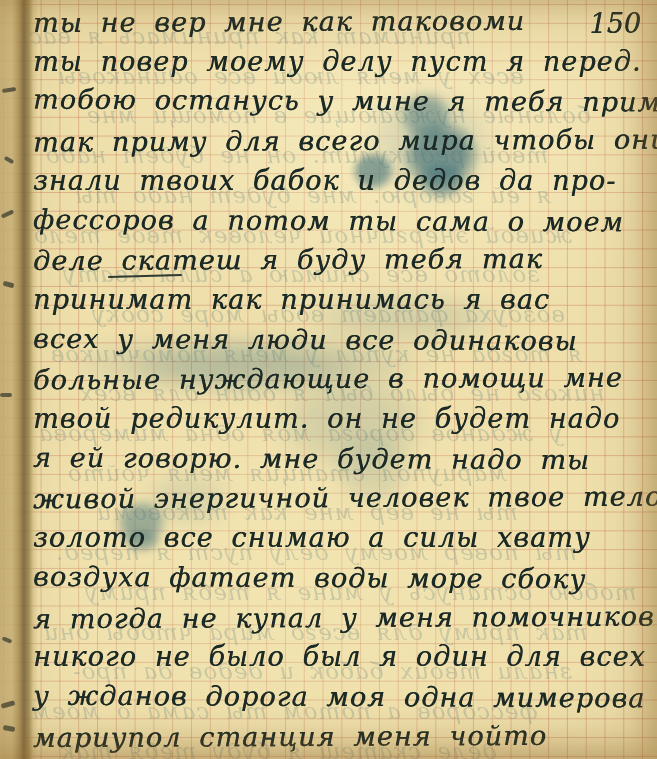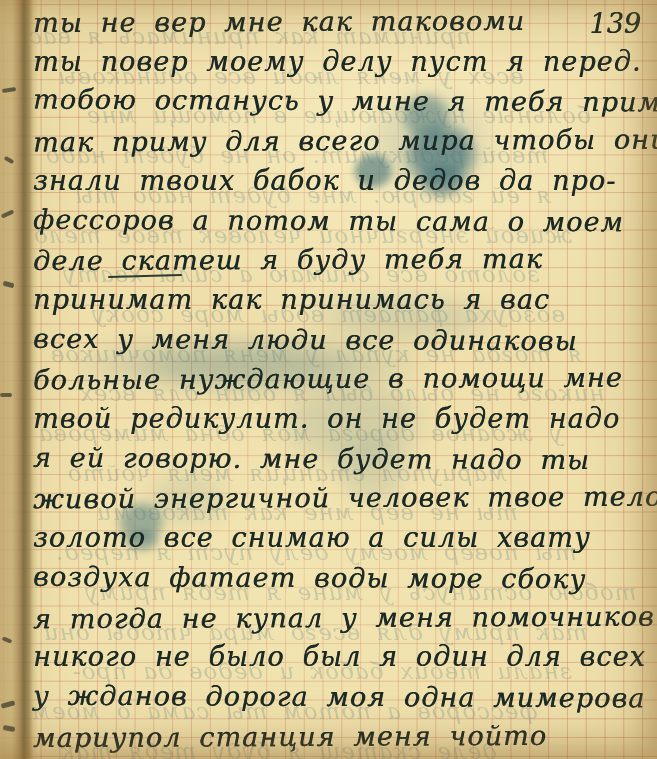--- a/index.html
+++ b/index.html
@@ -106,21 +106,21 @@
       <div class="hl" style="top: 442.7px; color: rgb(27, 42, 38); transform: rotate(0.25deg);">я ей говорю. мне будет надо ты</div>
       <div class="hl" style="top: 482.4px; color: rgb(27, 42, 38); transform: rotate(-0.25deg);">живой энергичной человек твое тело</div>
       <div class="hl" style="top: 522.1px; color: rgb(27, 42, 38); transform: rotate(0deg);">золото все снимаю а силы хвату</div>
       <div class="hl" style="top: 561.8px; color: rgb(27, 42, 38); transform: rotate(0.25deg);">воздуха фатает воды море сбоку</div>
       <div class="hl" style="top: 601.5px; color: rgb(27, 42, 38); transform: rotate(-0.25deg);">я тогда не купал у меня помочников</div>
       <div class="hl" style="top: 641.2px; color: rgb(27, 42, 38); transform: rotate(0deg);">никого не было был я один для всех</div>
       <div class="hl" style="top: 680.9px; color: rgb(27, 42, 38); transform: rotate(0.25deg);">у жданов дорога моя одна мимерова</div>
       <div class="hl" style="top: 720.6px; color: rgb(27, 42, 38); transform: rotate(-0.25deg);">мариупол станция меня чойто</div>
     </div>
   <div class="underline" id="underline" style="left: 108px; top: 275.2px; width: 74px; background: rgb(27, 42, 38); opacity: 0.9;"></div>
-  <div class="pagenum" style="color: rgb(27, 42, 38);">139</div>
+  <div class="pagenum" style="color: rgb(27, 42, 38);">150</div>
   <div id="gmarks">
       <div class="gmark" style="left: 2px; top: 88px; width: 14px; height: 4px; background: rgb(42, 52, 49); opacity: 0.75; transform: rotate(-8deg);"></div>
       <div class="gmark" style="left: 4px; top: 158px; width: 10px; height: 4px; background: rgb(42, 52, 49); opacity: 0.75; transform: rotate(30deg);"></div>
       <div class="gmark" style="left: 1px; top: 212px; width: 13px; height: 4px; background: rgb(42, 52, 49); opacity: 0.75; transform: rotate(-25deg);"></div>
       <div class="gmark" style="left: 3px; top: 282px; width: 11px; height: 5px; background: rgb(42, 52, 49); opacity: 0.75; transform: rotate(15deg);"></div>
       <div class="gmark" style="left: 0px; top: 393px; width: 12px; height: 4px; background: rgb(42, 52, 49); opacity: 0.75; transform: rotate(0deg);"></div>
       <div class="gmark" style="left: 2px; top: 638px; width: 10px; height: 4px; background: rgb(42, 52, 49); opacity: 0.75; transform: rotate(20deg);"></div>
       <div class="gmark" style="left: 1px; top: 702px; width: 14px; height: 5px; background: rgb(42, 52, 49); opacity: 0.75; transform: rotate(-15deg);"></div>
       <div class="gmark" style="left: 3px; top: 726px; width: 12px; height: 5px; background: rgb(42, 52, 49); opacity: 0.75; transform: rotate(10deg);"></div>
     </div>

